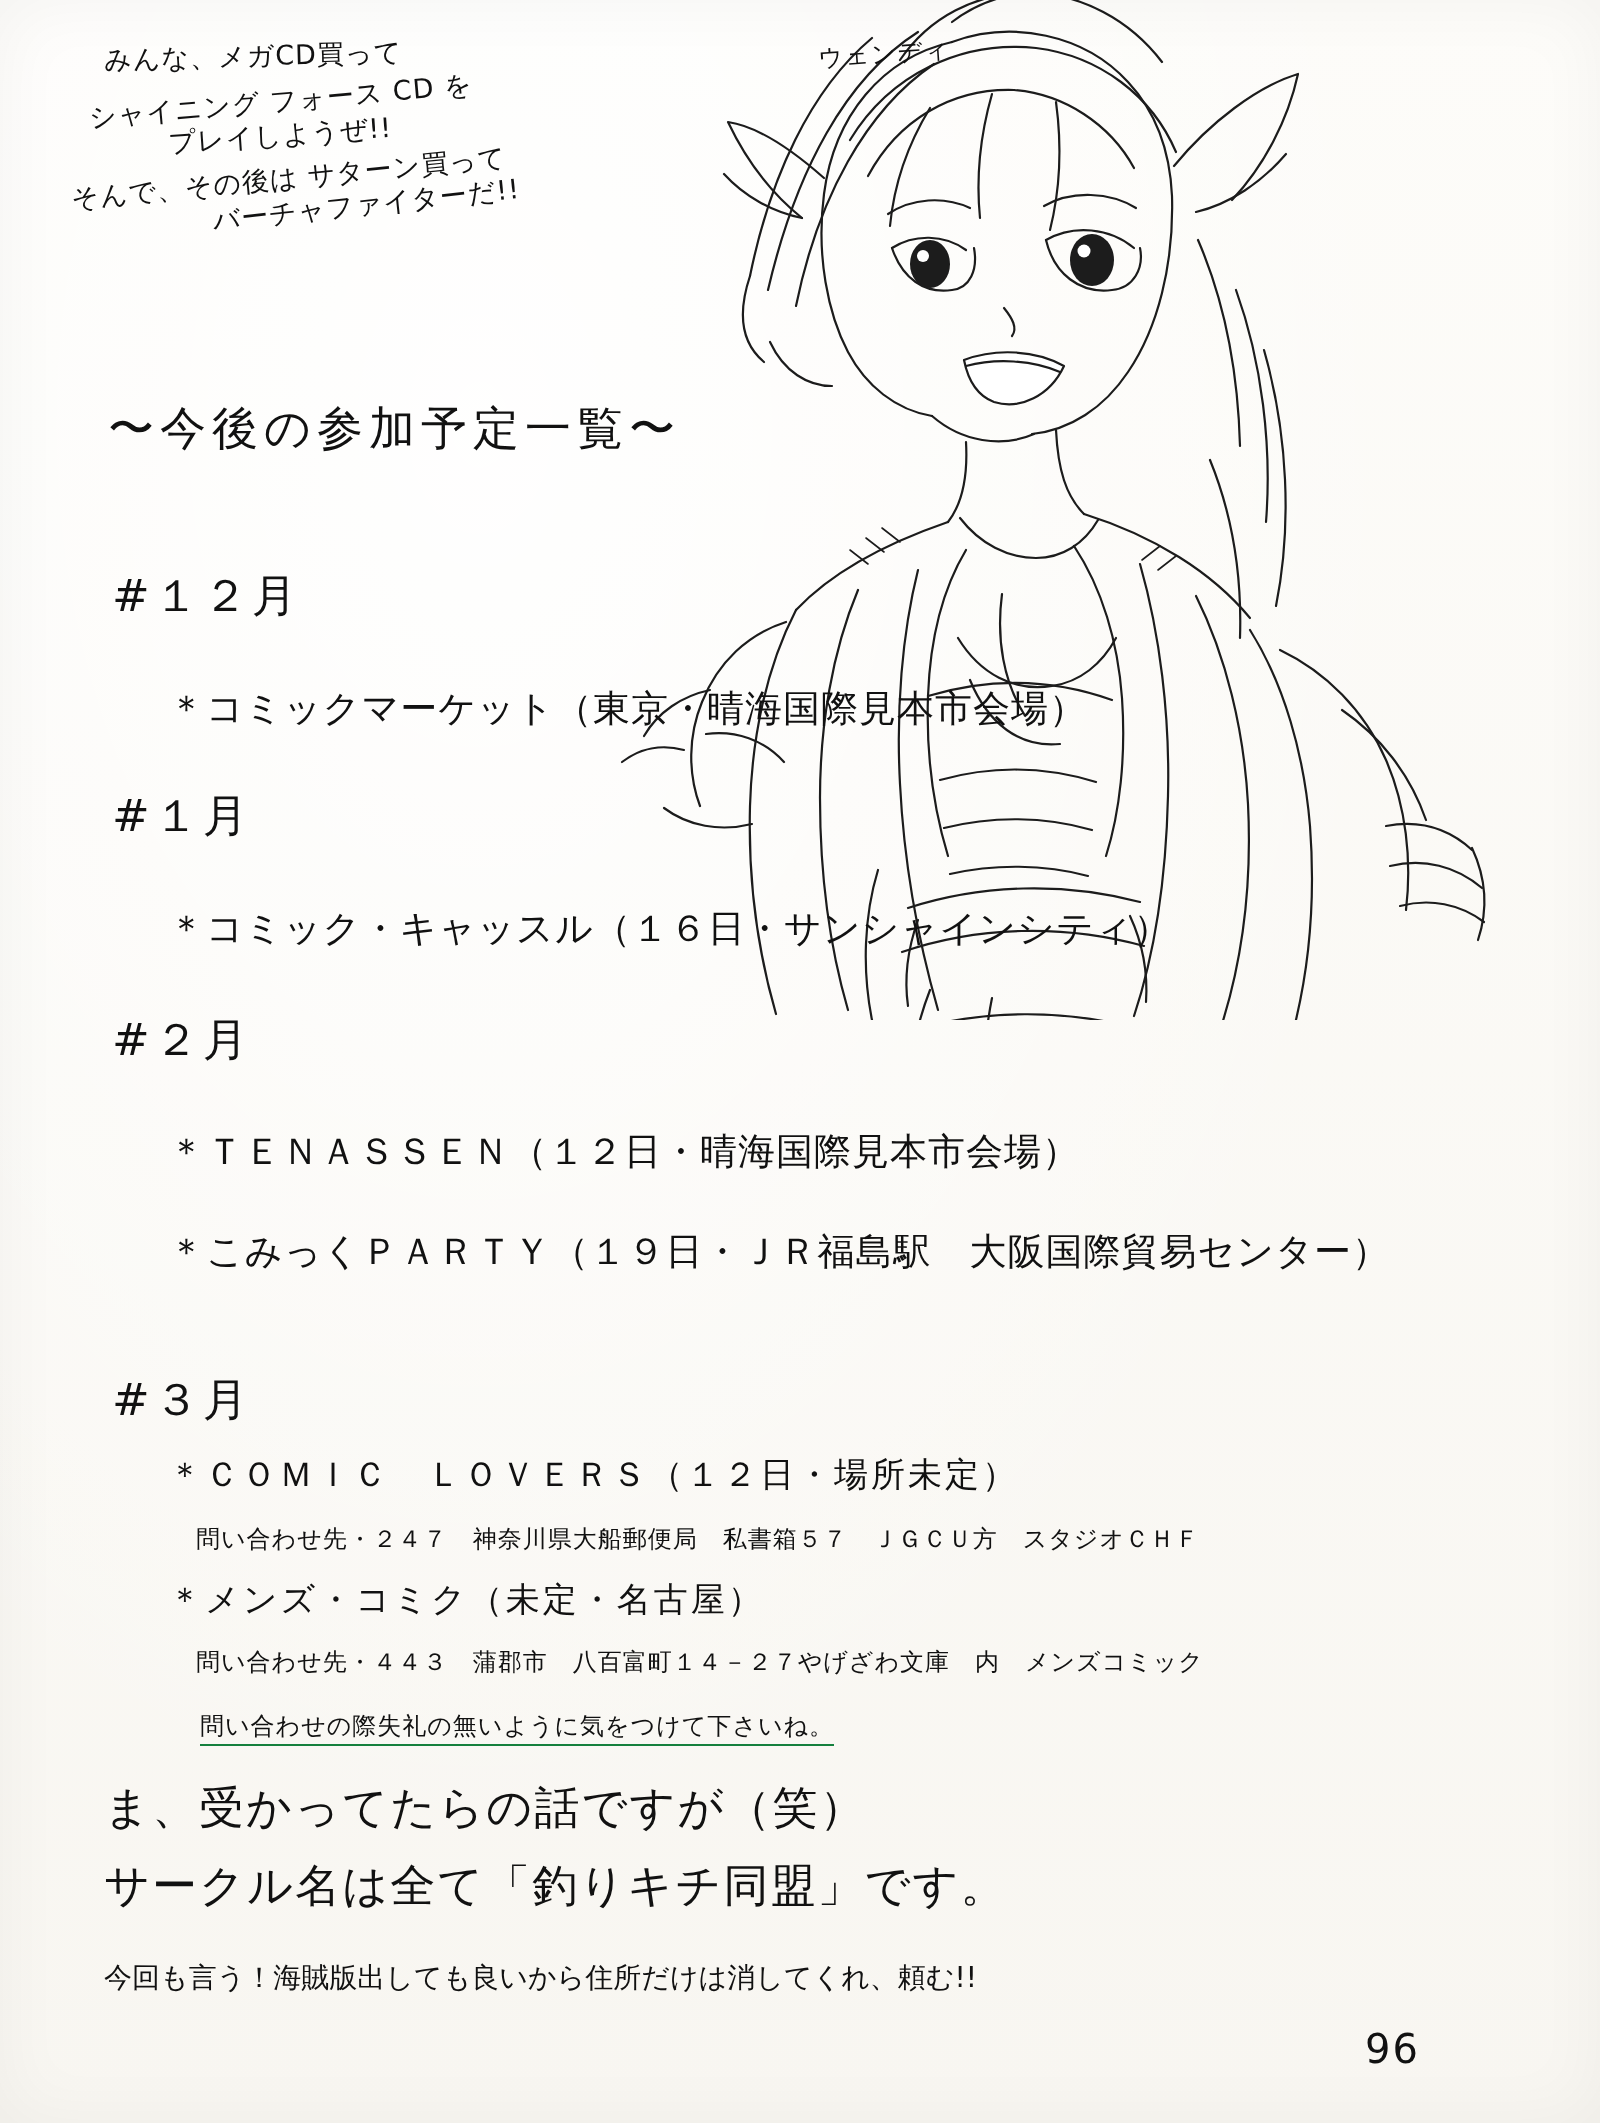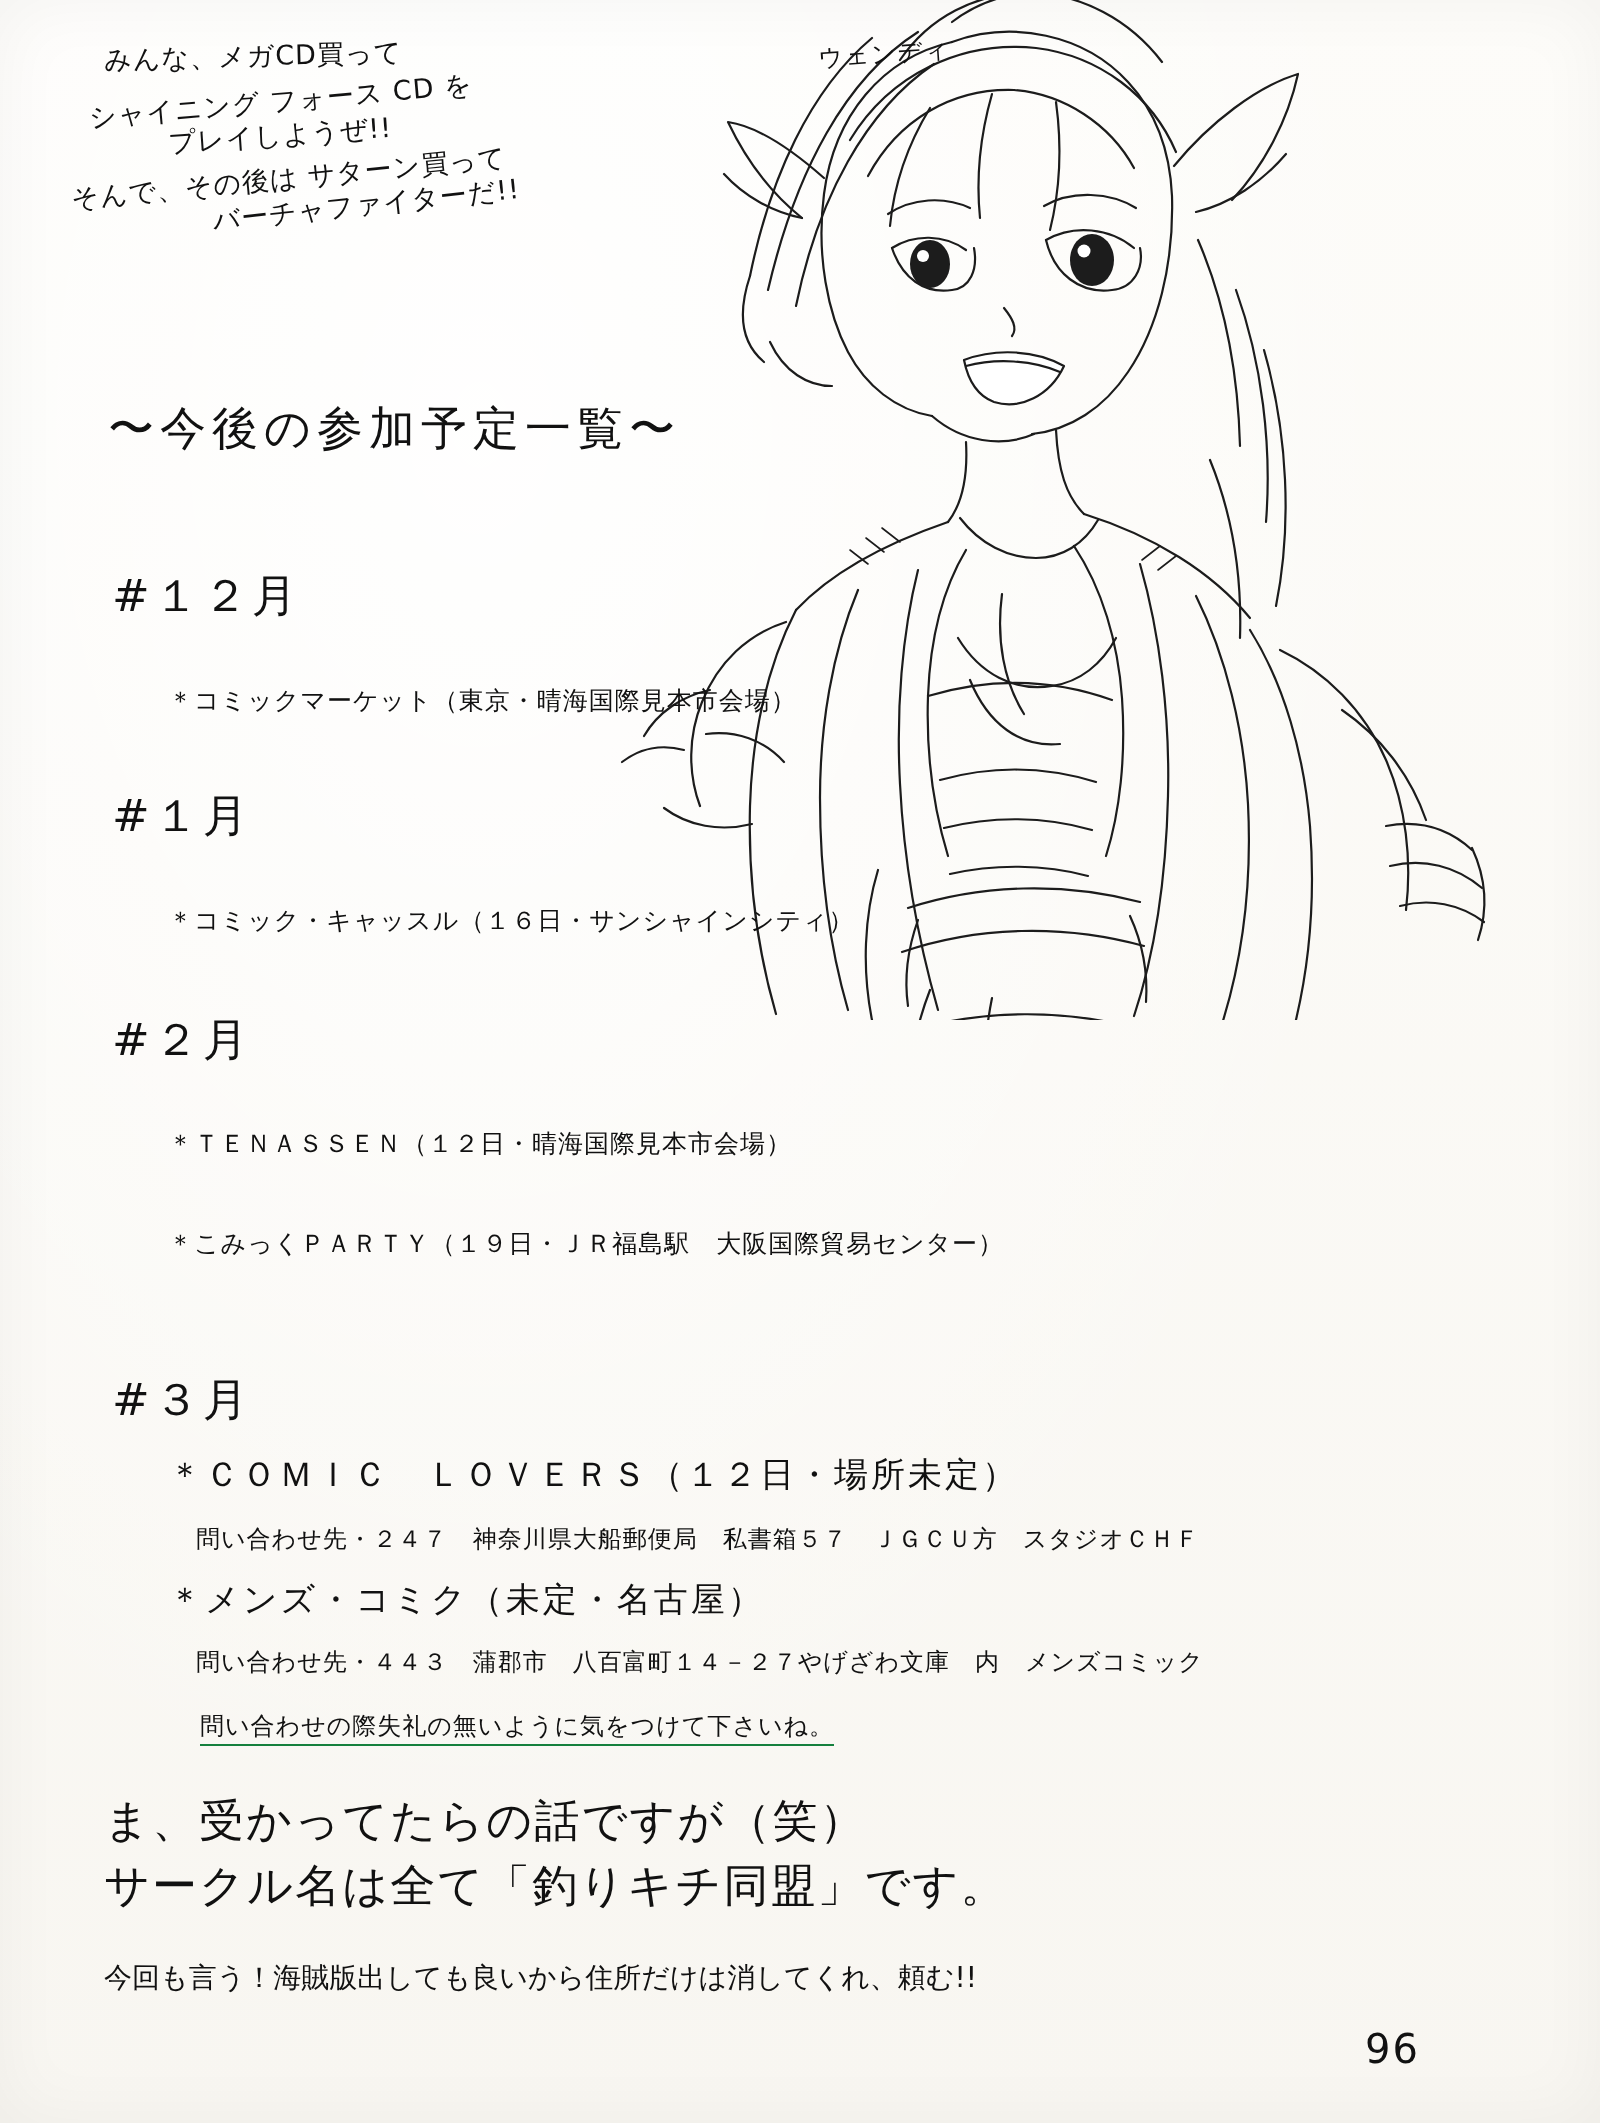--- a/index.html
+++ b/index.html
@@ -95,21 +95,21 @@
     position: absolute;
     left: 112px;
     font-size: 45px;
     letter-spacing: 4px;
     color: #111;
     text-align: right;
   }
   .entry {
     position: absolute;
     left: 168px;
-    font-size: 25px;
+    font-size: 37px;
     letter-spacing: 1px;
     color: #111;
     white-space: nowrap;
   }
   .entry-lg {
     font-size: 34px;
     letter-spacing: 3px;
     font-family: Liberation Serif, serif;
   }
   .subnote {
@@ -147,21 +147,21 @@
   }
 
   .big-line {
     position: absolute;
     left: 104px;
     font-size: 45px;
     letter-spacing: 2px;
     color: #111;
     white-space: nowrap;
   }
-  .bl1 { top: 1778px; margin-top: 13px; }
+  .bl1 { top: 1778px; }
   .bl2 { top: 1856px; }
 
   .footer-note {
     position: absolute;
     left: 104px;
     top: 1959px;
     font-size: 28px;
     letter-spacing: 0px;
     color: #111;
     white-space: nowrap;

